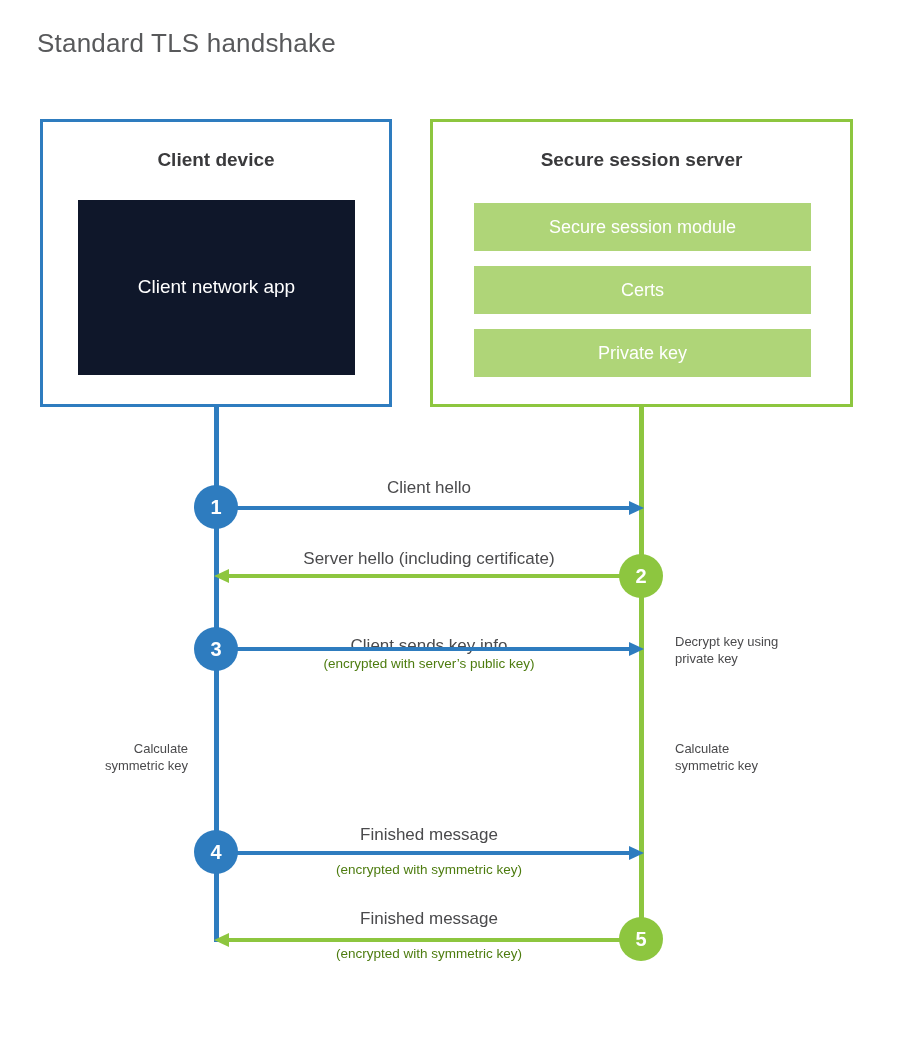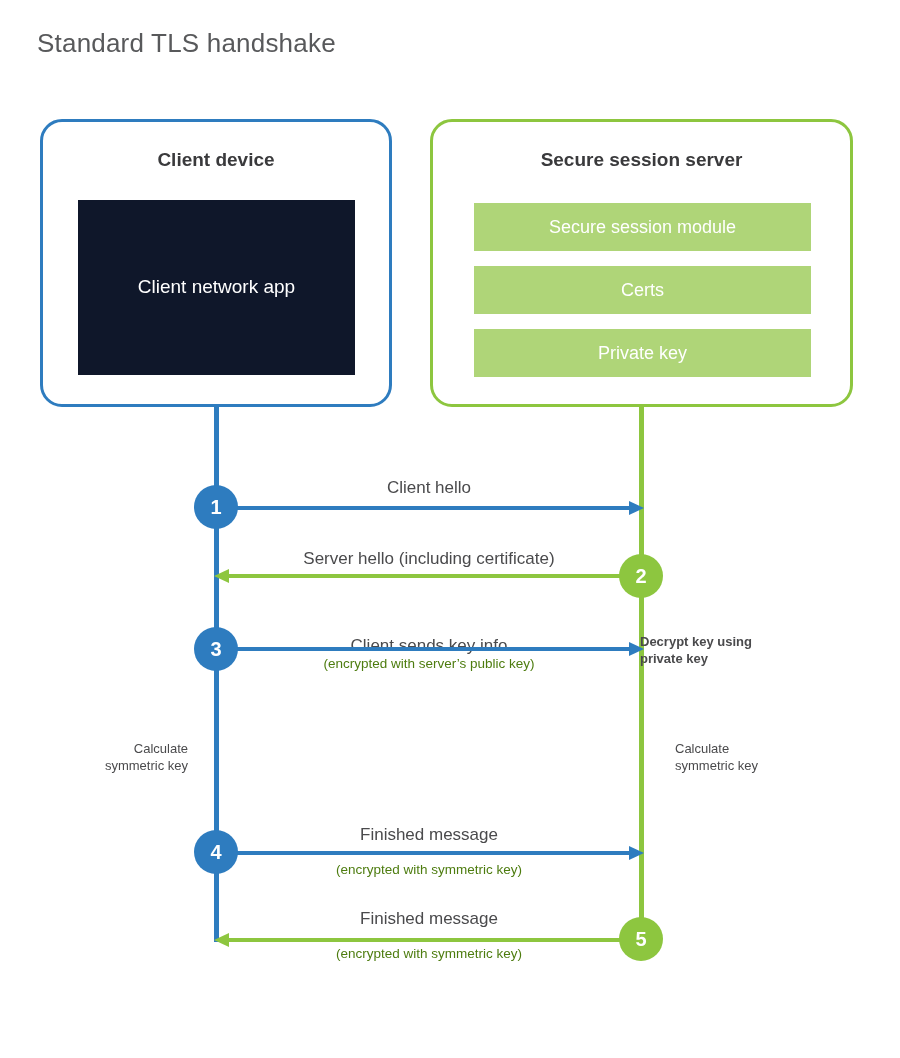--- a/index.html
+++ b/index.html
@@ -29,21 +29,20 @@
     color: #58595b;
     letter-spacing: 0.2px;
     white-space: nowrap;
   }
 
   
   .party-box {
     position: absolute;
     background: #ffffff;
     box-sizing: border-box;
-    border-radius: 22px;
   }
   #client-box {
     left: 40px;
     top: 119px;
     width: 352px;
     height: 288px;
     border: 3px solid #2E7CBF;
   }
   #server-box {
     left: 430px;
@@ -220,21 +219,21 @@
     <svg width="434" height="16" viewBox="0 0 434 16">
       <line x1="2" y1="8" x2="417" y2="8" stroke="#2E7CBF" stroke-width="4"></line>
       <polygon points="417,1 432,8 417,15" fill="#2E7CBF"></polygon>
     </svg>
   </div>
   <div class="msg-label" style="left:212px; top:656px; width:434px;">
     <div class="secondary">(encrypted with server’s public key)</div>
   </div>
   <div class="step-circle blue" style="top:627px;">3</div>
 
-  <div class="annotation right" style="left:640px; top:633px; width:170px;font-weight:bold;">Decrypt key using
+  <div class="annotation right" style="left:675px; top:633px; width:170px;">Decrypt key using
 private key</div>
   <div class="annotation left" style="left:30px;  top:740px; width:158px;">Calculate
 symmetric key</div>
   <div class="annotation right" style="left:675px; top:740px; width:170px;">Calculate
 symmetric key</div>
 
   <div class="msg-label" style="left:212px; top:825px; width:434px;">
     <div class="primary">Finished message</div>
   </div>
   <div class="msg-arrow" style="top:845px;">

